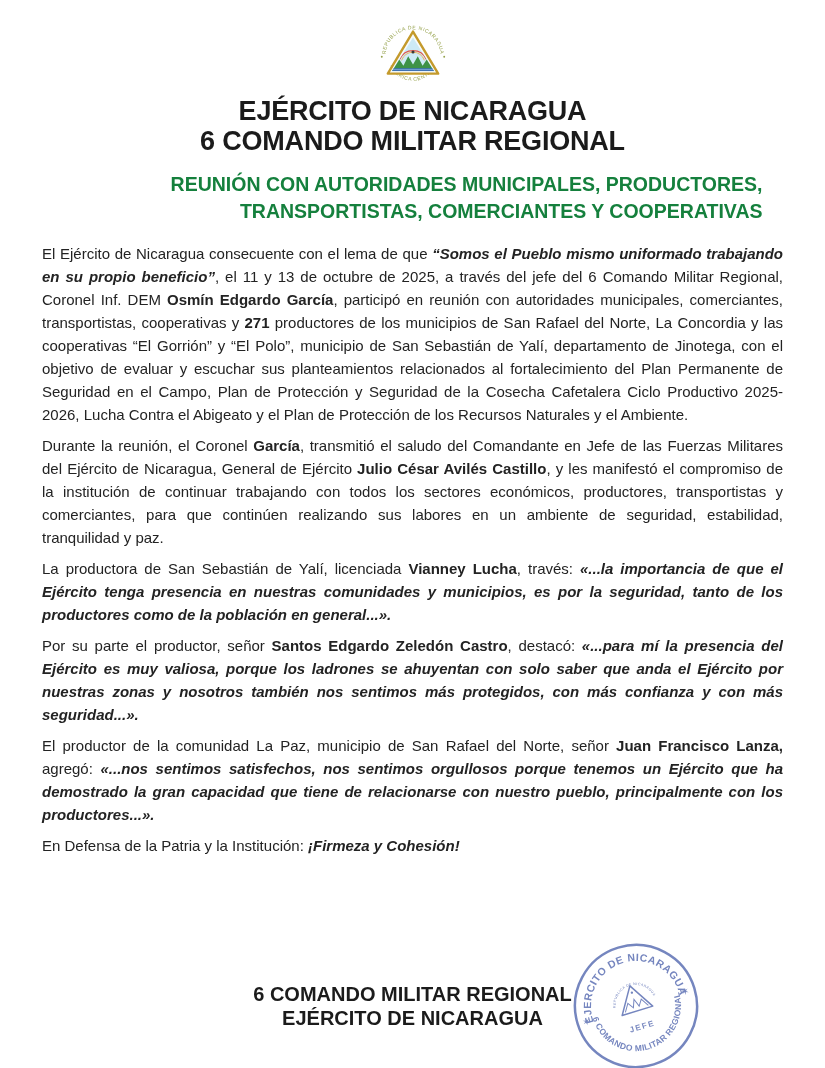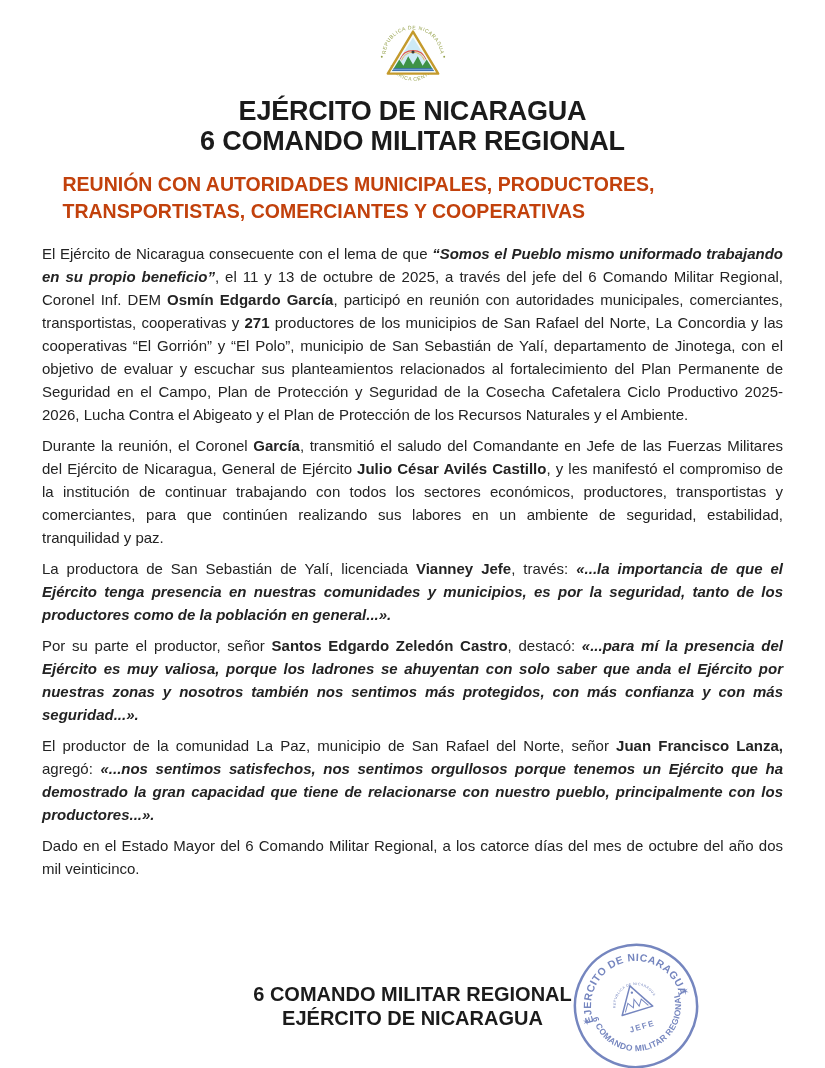--- a/index.html
+++ b/index.html
@@ -9,21 +9,21 @@
     font-family:"Liberation Sans", sans-serif;
     color:#212121;
     position:relative;
     overflow:hidden;
   }
   .page{position:absolute;inset:0}
   .logo-wrap{display:flex;justify-content:center;padding-top:22px}
   .titles{margin-top:8px;text-align:center;font-weight:700;font-size:27px;line-height:30px;color:#1b1b1b;letter-spacing:-0.2px}
   .note-number{margin:15px auto 0;text-align:center;font-weight:700;font-size:21px;color:#1b1b1b;
     text-decoration:underline;text-underline-offset:4px;text-decoration-thickness:2px}
-  .subject{margin:15px auto 0;max-width:700px;text-align:left;font-weight:700;font-size:19.5px;line-height:27px;color:#c2410c}
+  .subject{margin:15px auto 0;max-width:700px;text-align:right;font-weight:700;font-size:19.5px;line-height:27px;color:#15803d}
   .doc-body{margin:17px 42px 0;font-size:15px;line-height:23px;text-align:justify;color:#232323}
   .doc-body p{margin:0 0 8px}
   .doc-body .n{font-weight:400;font-style:normal}
   .doc-body .b{font-weight:700;font-style:normal}
   .doc-body .bi{font-weight:700;font-style:italic}
   .footer-text{position:absolute;left:0;right:0;top:982px;text-align:center;font-weight:700;font-size:20px;line-height:24px;color:#1b1b1b}
   .stamp{position:absolute;left:571px;top:941px;width:130px;height:130px;
     transform:rotate(-17deg);color:var(--stamp-color,#5e71b4);opacity:.85}
   .logo-arc{font-size:8.5px;letter-spacing:1px;fill:#96a24c}
   .stamp-arc{font-size:10.5px;font-weight:700;letter-spacing:.5px;fill:currentColor}
@@ -73,24 +73,24 @@
     <div>EJÉRCITO DE NICARAGUA</div>
     <div>6 COMANDO MILITAR REGIONAL</div>
   </div>
 
 
   <div class="subject">REUNIÓN CON AUTORIDADES MUNICIPALES, PRODUCTORES, TRANSPORTISTAS, COMERCIANTES Y COOPERATIVAS</div>
 
   <div class="doc-body">
       <p><span class="n">El Ejército de Nicaragua consecuente con el lema de que </span><span class="bi">“Somos el Pueblo mismo uniformado trabajando en su propio beneficio”</span><span class="n">, el 11 y 13 de octubre de 2025, a través del jefe del 6 Comando Militar Regional, Coronel Inf. DEM </span><span class="b">Osmín Edgardo García</span><span class="n">, participó en reunión con autoridades municipales, comerciantes, transportistas, cooperativas y </span><span class="b">271</span><span class="n"> productores de los municipios de San Rafael del Norte, La Concordia y las cooperativas “El Gorrión” y “El Polo”, municipio de San Sebastián de Yalí,  departamento de Jinotega, con el objetivo de evaluar y escuchar sus planteamientos relacionados al fortalecimiento del Plan Permanente de Seguridad en el Campo, Plan de Protección y Seguridad de la Cosecha Cafetalera Ciclo Productivo 2025-2026, Lucha Contra el Abigeato y el Plan de Protección de los Recursos Naturales y el Ambiente.</span></p>
       <p><span class="n">Durante la reunión, el Coronel </span><span class="b">García</span><span class="n">, transmitió el saludo del Comandante en Jefe de las Fuerzas Militares del Ejército de Nicaragua, General de Ejército </span><span class="b">Julio César Avilés Castillo</span><span class="n">, y les manifestó el compromiso de la institución de continuar trabajando con todos los sectores económicos, productores, transportistas y comerciantes, para que continúen realizando sus labores en un ambiente de seguridad, estabilidad, tranquilidad y paz.</span></p>
-      <p><span class="n">La productora de San Sebastián de Yalí, licenciada </span><span class="b">Vianney Jefe</span><span class="n">, través: </span><span class="bi">«...la importancia de que el Ejército tenga presencia en nuestras comunidades y municipios, es por la seguridad, tanto de los productores como de la población en general...».</span></p>
+      <p><span class="n">La productora de San Sebastián de Yalí, licenciada </span><span class="b">Vianney Lucha</span><span class="n">, través: </span><span class="bi">«...la importancia de que el Ejército tenga presencia en nuestras comunidades y municipios, es por la seguridad, tanto de los productores como de la población en general...».</span></p>
       <p><span class="n">Por su parte el productor, señor </span><span class="b">Santos Edgardo Zeledón Castro</span><span class="n">, destacó: </span><span class="bi">«...para mí la presencia del Ejército es muy valiosa, porque los ladrones se ahuyentan con solo saber que anda el Ejército por nuestras zonas y nosotros también nos sentimos más protegidos, con más confianza y con más seguridad...».</span></p>
       <p><span class="n">El productor de la comunidad La Paz, municipio de San Rafael del Norte, señor </span><span class="b">Juan Francisco Lanza,</span><span class="n"> agregó: </span><span class="bi">«...nos sentimos satisfechos, nos sentimos orgullosos porque tenemos un Ejército que ha demostrado la gran capacidad que tiene de relacionarse con nuestro pueblo, principalmente con los productores...».</span></p>
-      <p><span class="n">Dado en el Estado Mayor del 6 Comando Militar Regional, a los catorce días del mes de octubre del año dos mil veinticinco.</span></p>
+      <p><span class="n">En Defensa de la Patria y la Institución: </span><span class="bi">¡Firmeza y Cohesión!</span></p>
     </div>
 
   <div class="footer-text">
     <div>6 COMANDO MILITAR REGIONAL</div>
     <div>EJÉRCITO DE NICARAGUA</div>
   </div>
 
   <div class="stamp">
     <svg width="130" height="130" viewBox="0 0 130 130">
       <defs>

